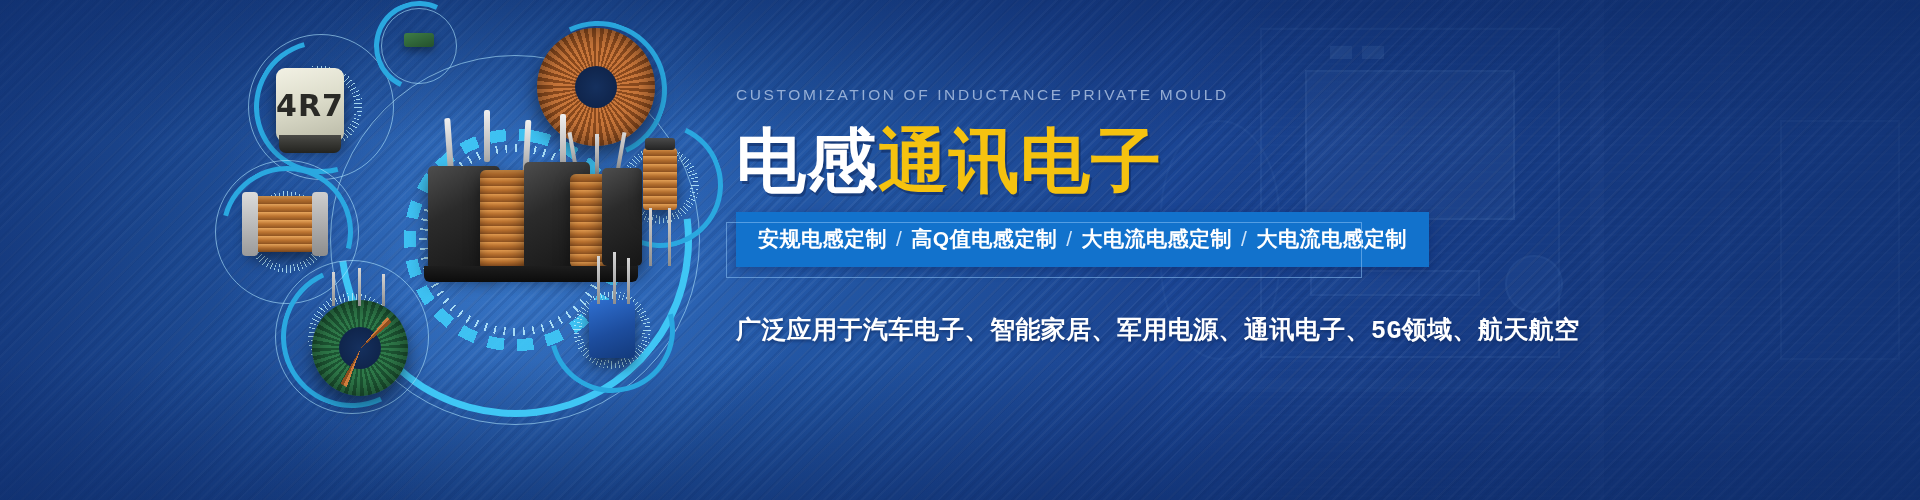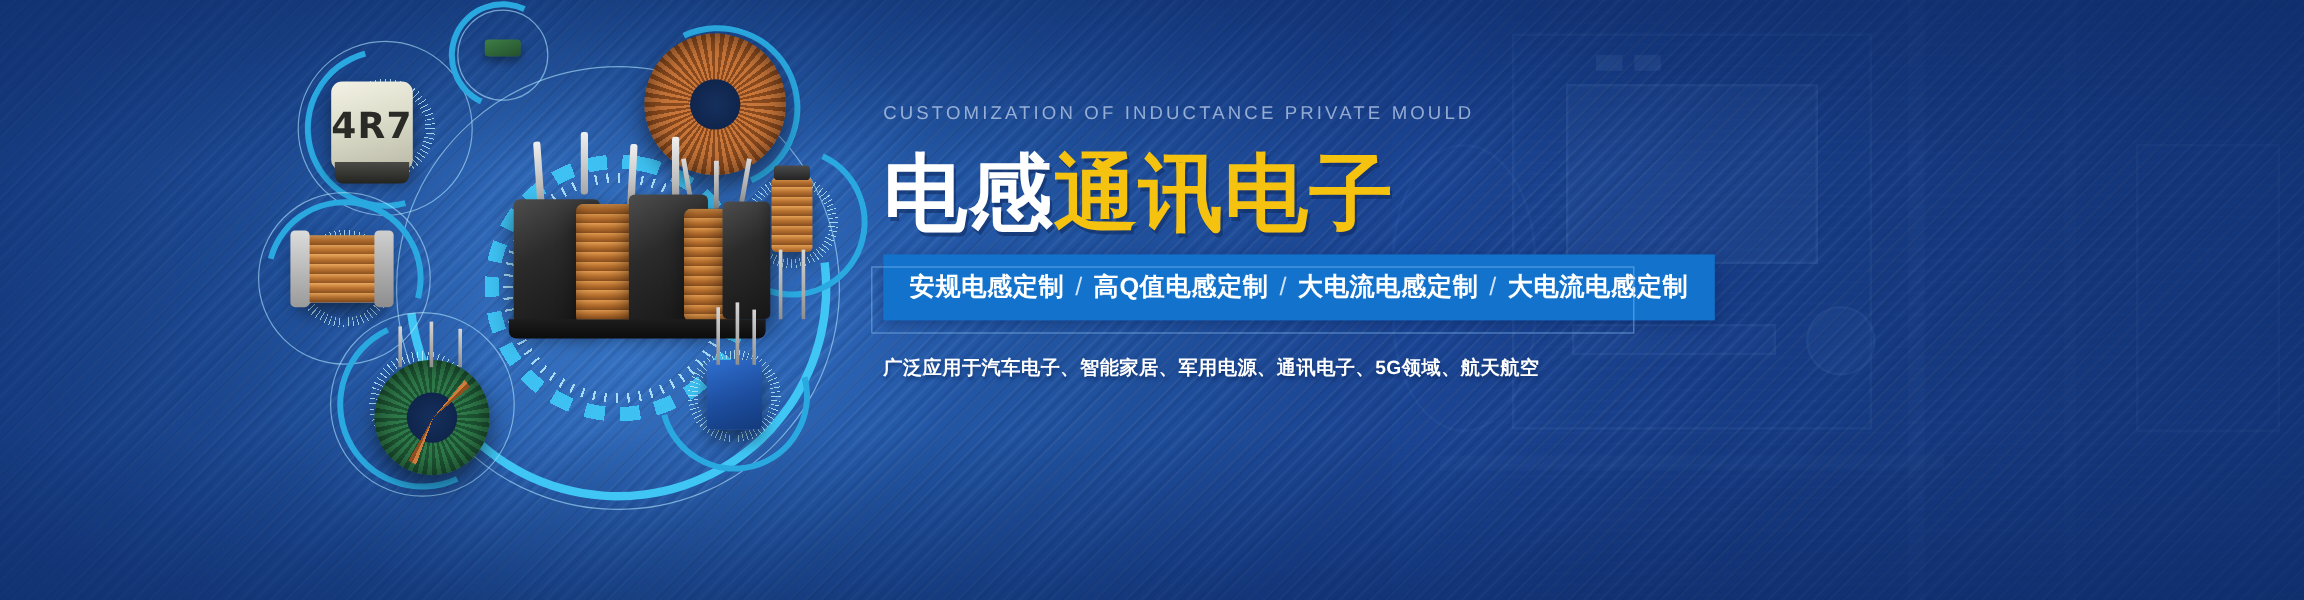--- a/index.html
+++ b/index.html
@@ -225,27 +225,28 @@
   }
   .feature-bar .sep { color:#cfe4fa; font-weight:400; padding:0 9px; }
   .feature-outline {
     position:absolute;
     left:-10px; top:10px;
     width:636px; height:56px;
     border:1px solid rgba(140,195,245,.55);
     pointer-events:none;
   }
   .desc {
-    margin-top:30px;
-    font-size:16px;
+    margin-top:46px;
+    font-size:25px;
     font-weight:700;
     color:#ffffff;
     letter-spacing:.4px;
     white-space:nowrap;
     text-shadow:1px 2px 3px rgba(10,34,86,.55);
+    font-family:Liberation Mono, monospace;
   }
 </style>
 </head>
 <body>
 
 <div id="banner">
 
   <div class="bg-factory">
     <div class="mach panel"></div>
     <div class="mach screen"></div>

